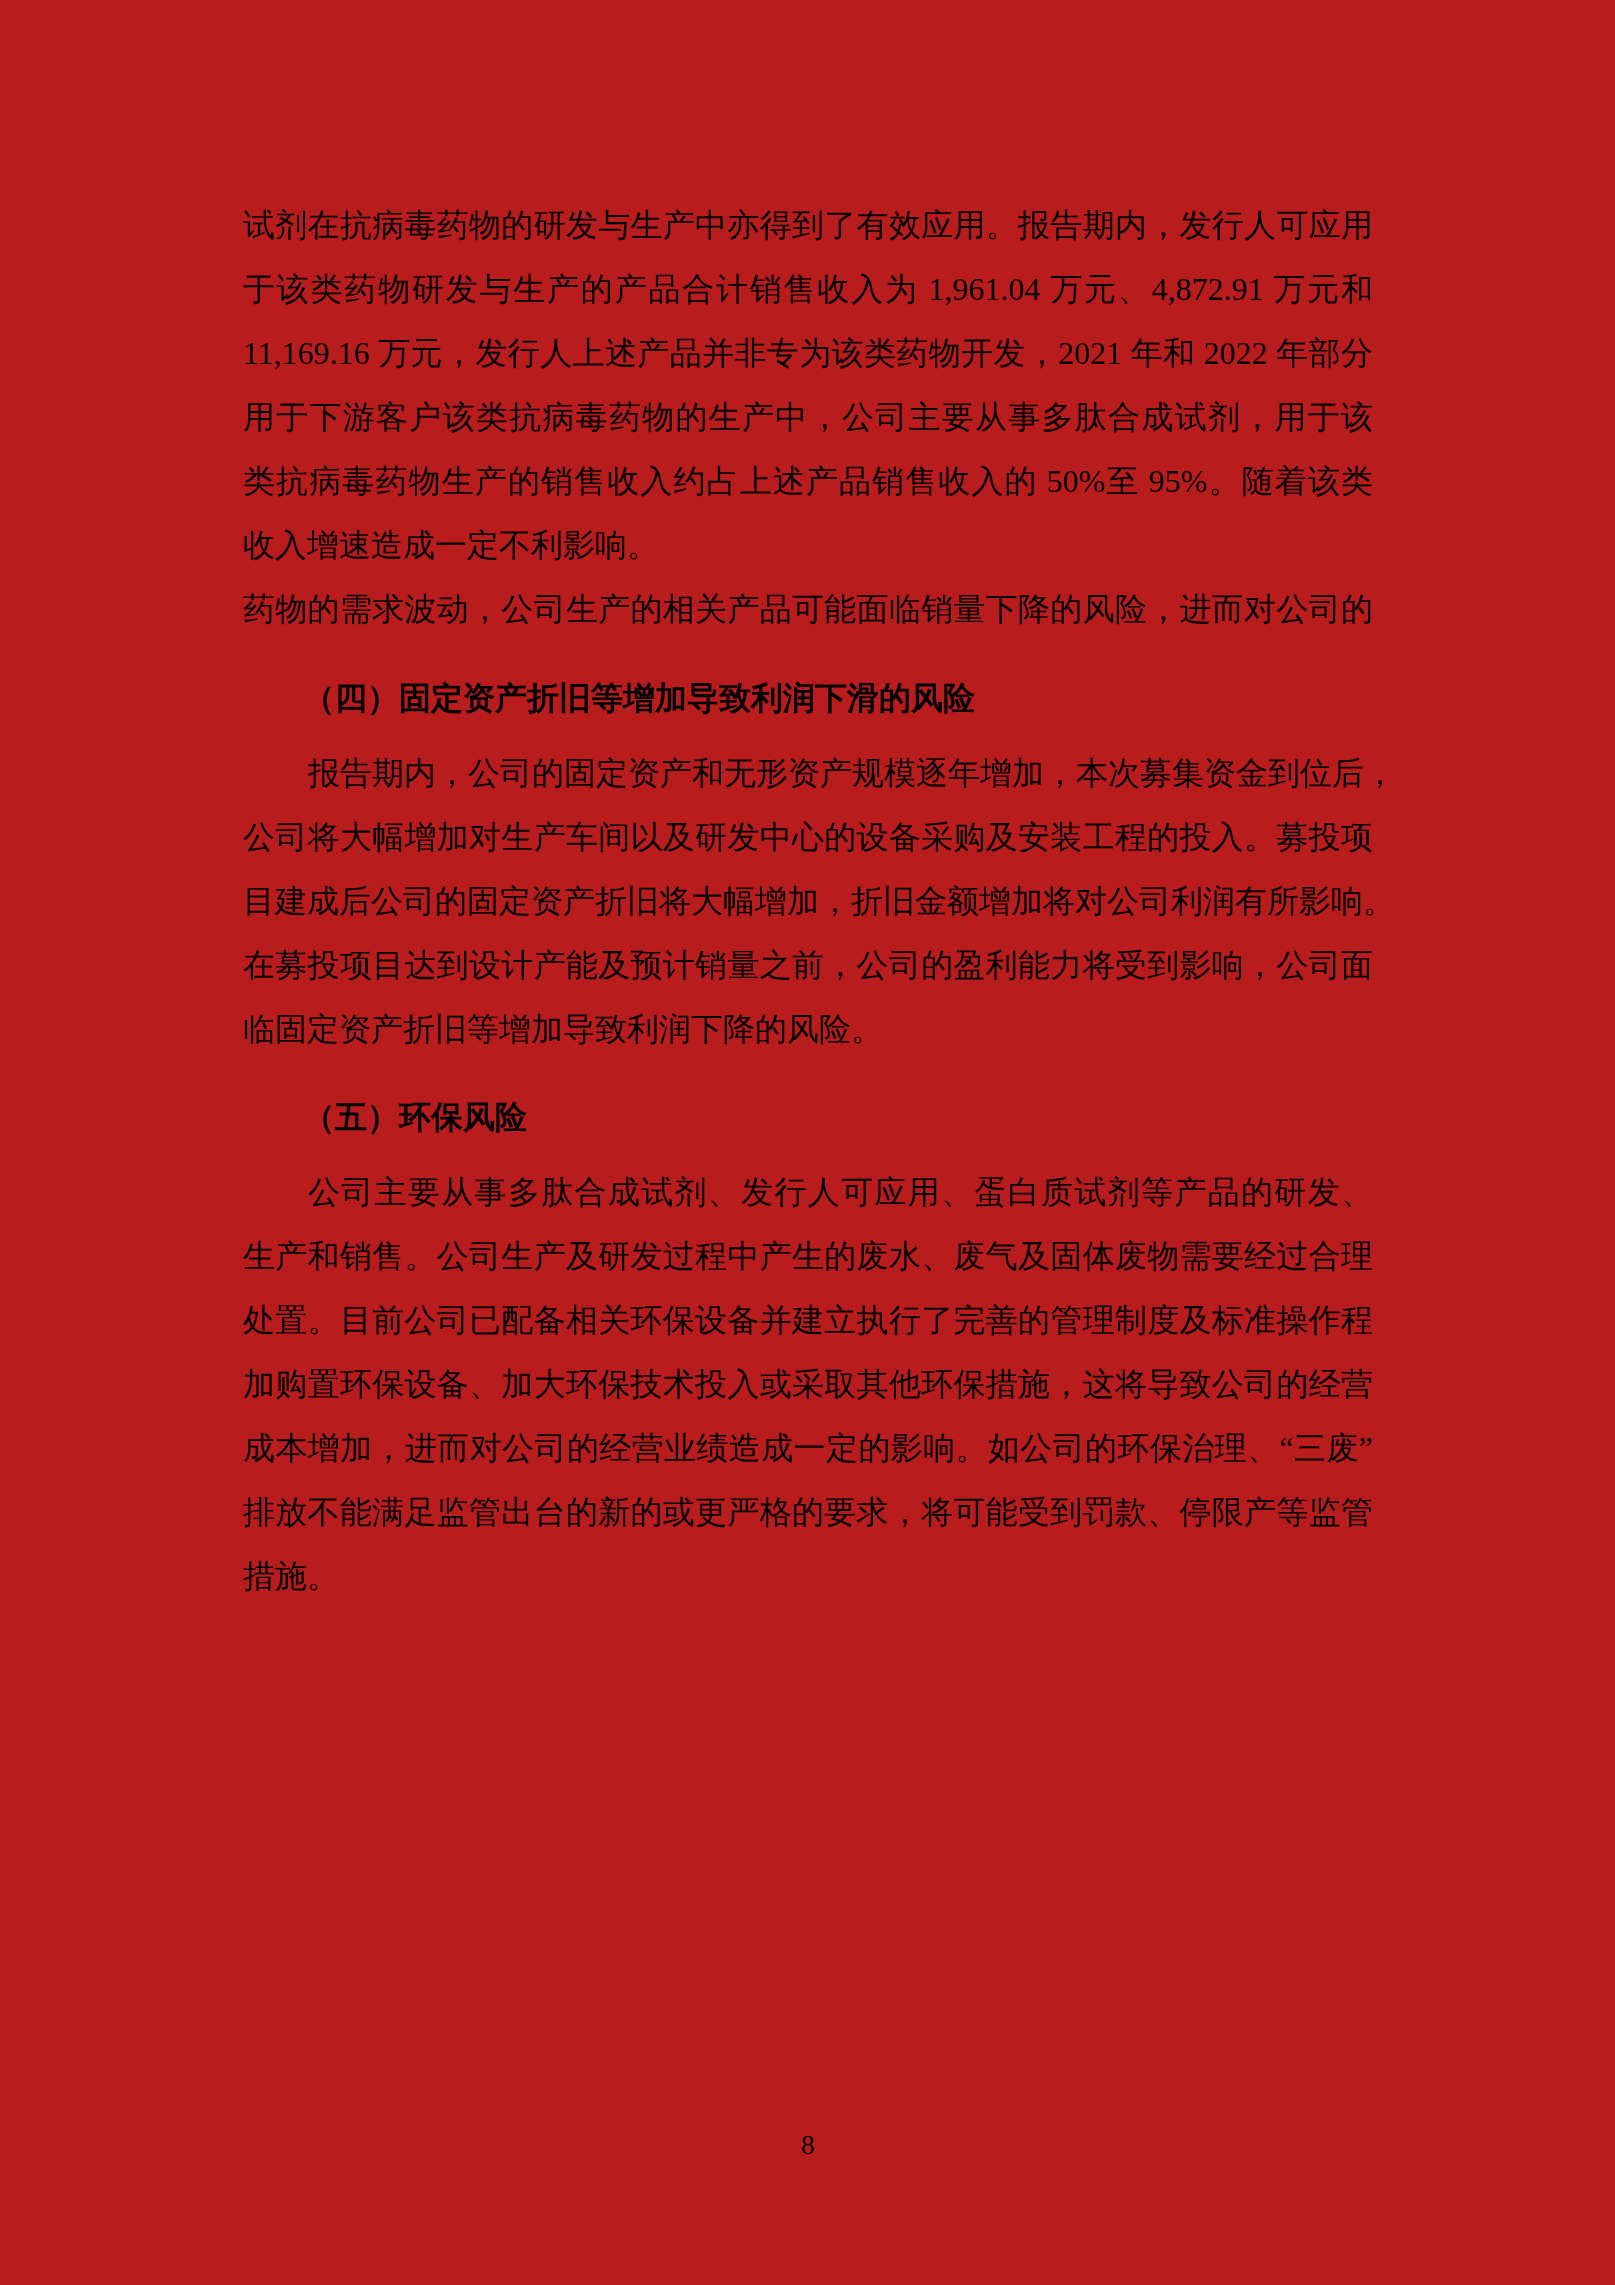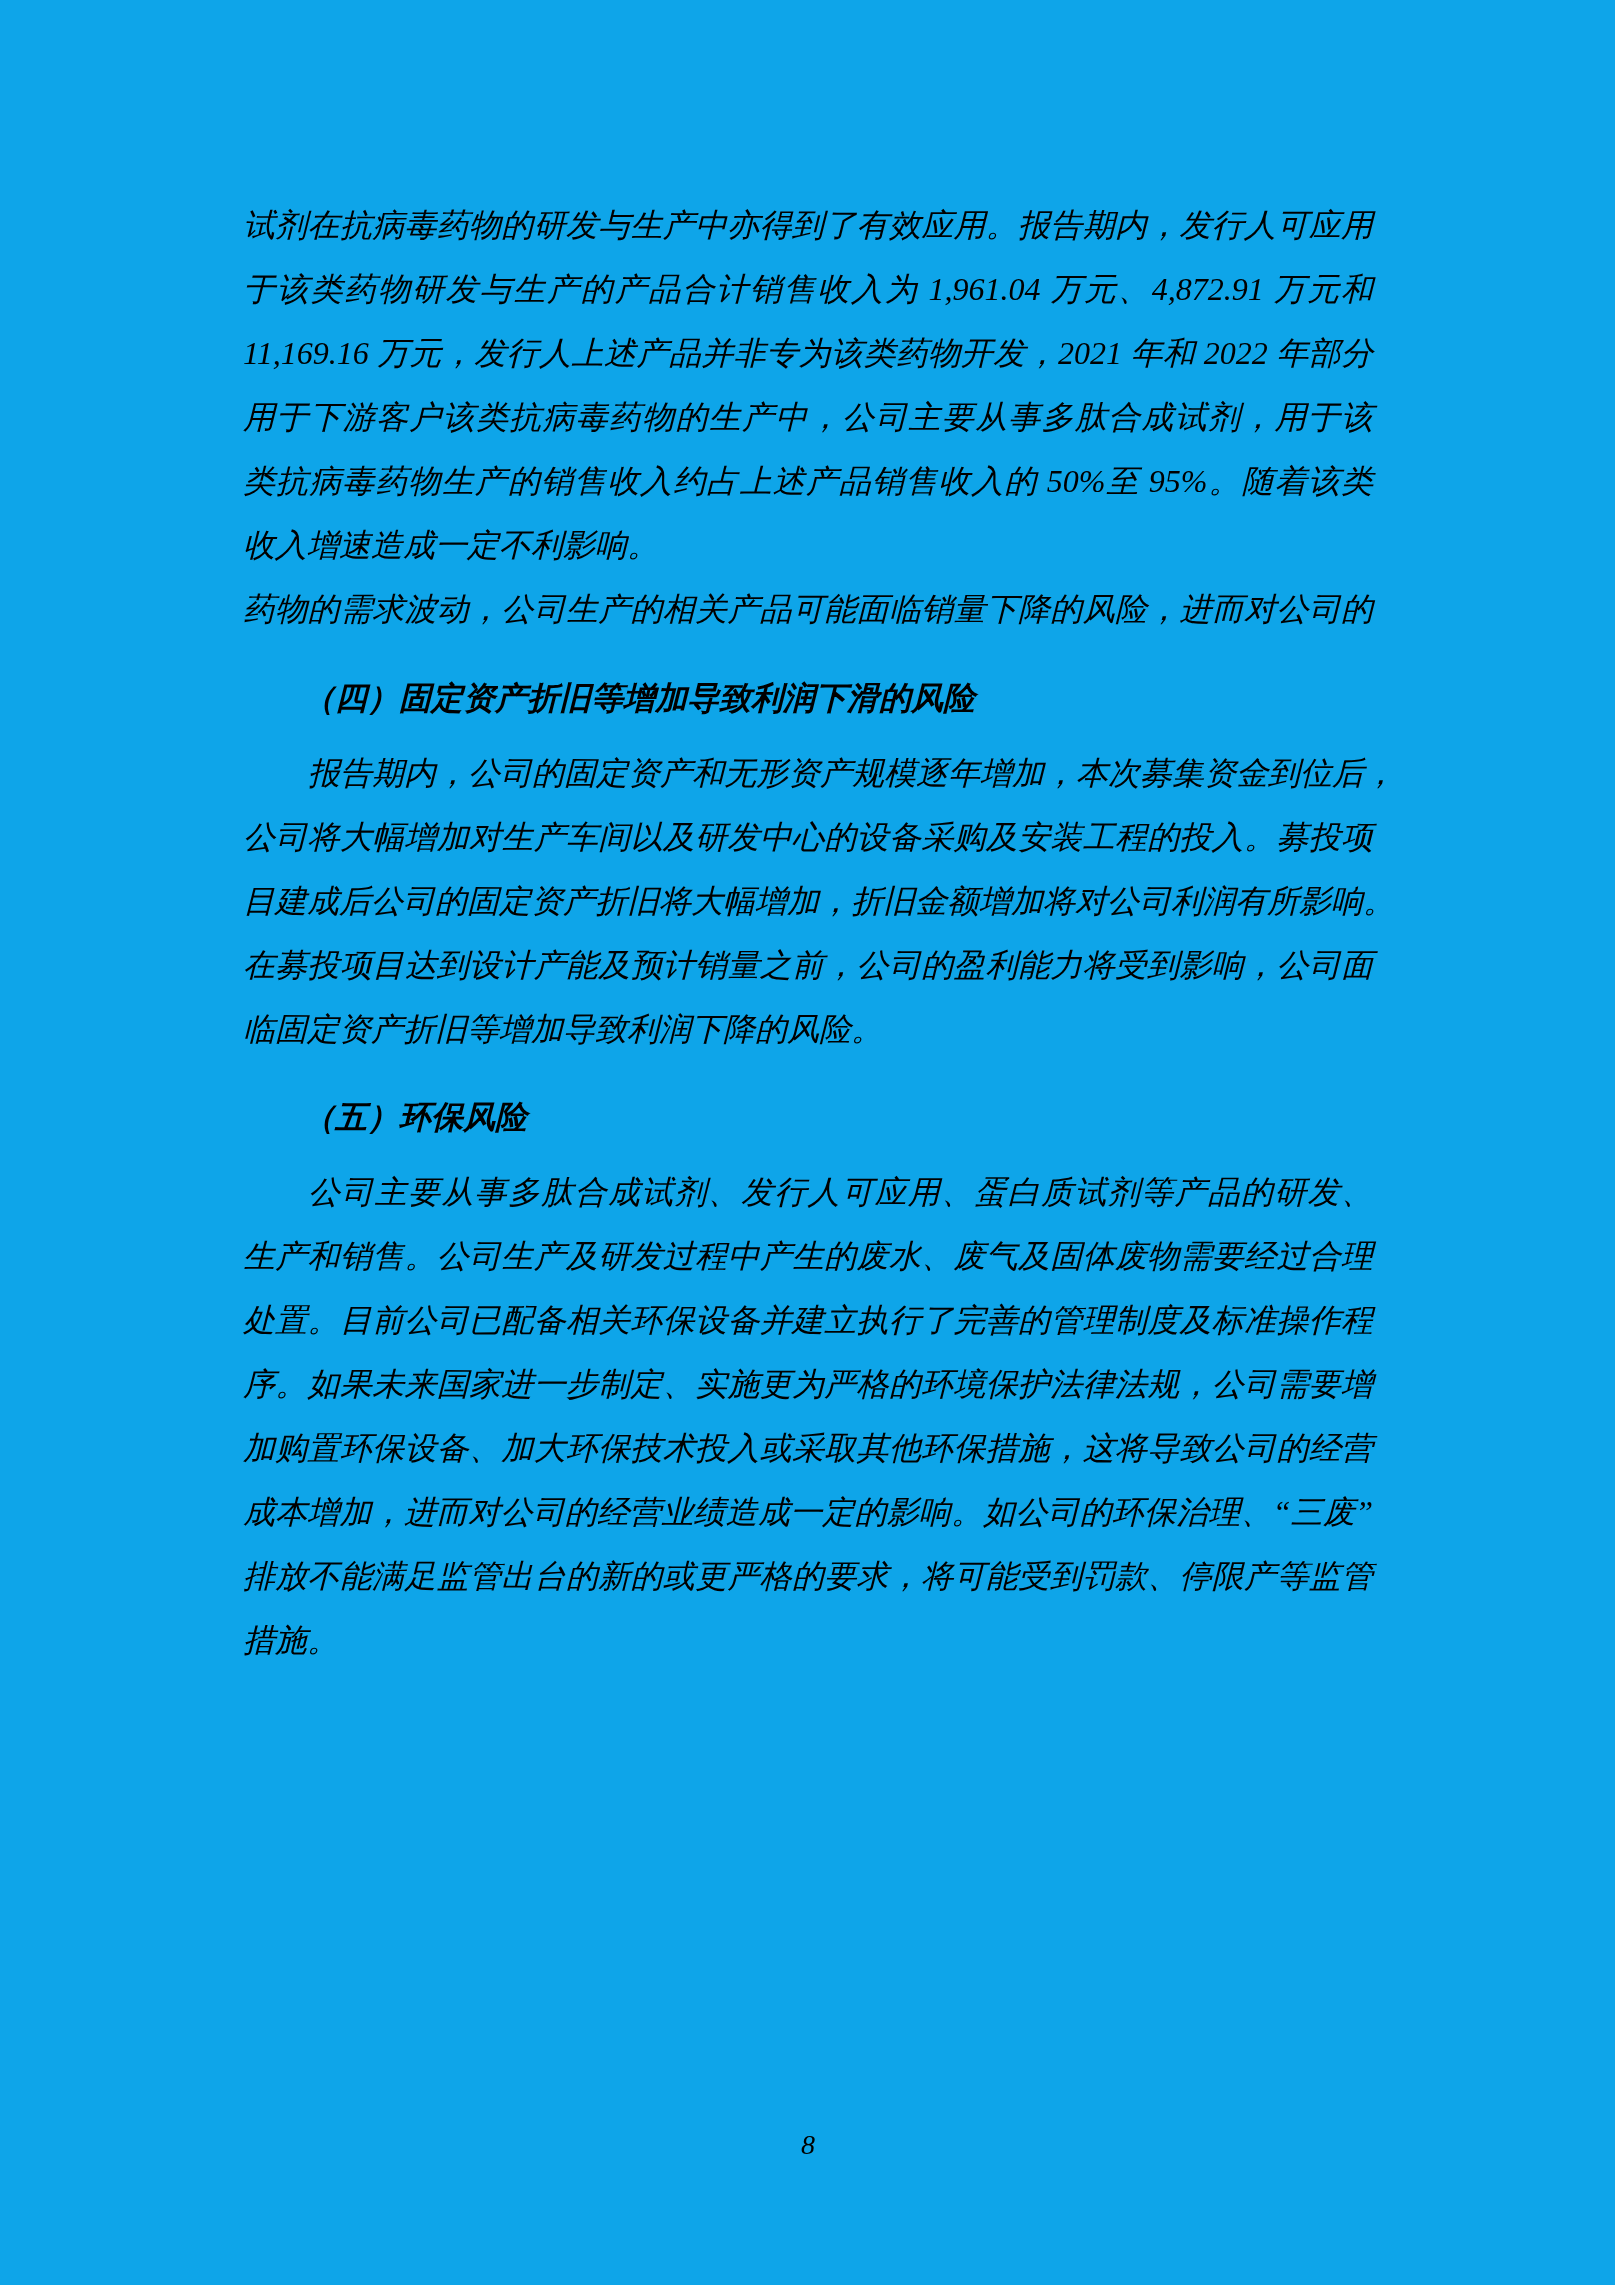--- a/index.html
+++ b/index.html
@@ -4,25 +4,24 @@
 <style>
   html, body {
     margin: 0;
     padding: 0;
     background: #ffffff;
   }
   .page {
     position: relative;
     width: 1616px;
     height: 2286px;
-    background: #0ea5e9;
+    background: #b91c1c;
     color: #000000;
     font-family: "Liberation Serif", "DejaVu Serif", serif;
     overflow: hidden;
-    font-style: italic;
   }
   .content {
     position: absolute;
     left: 243px;
     top: 193px;
     width: 1130px;
   }
   .para {
     margin: 0;
     padding: 0;
@@ -87,21 +86,20 @@
         <div class="line justified">公司将大幅增加对生产车间以及研发中心的设备采购及安装工程的投入。募投项</div>
         <div class="line justified">目建成后公司的固定资产折旧将大幅增加，折旧金额增加将对公司利润有所影响。</div>
         <div class="line justified">在募投项目达到设计产能及预计销量之前，公司的盈利能力将受到影响，公司面</div>
         <div class="line par-end">临固定资产折旧等增加导致利润下降的风险。</div>
       </div>
       <h2 class="heading">（五）环保风险</h2>
       <div class="para">
         <div class="line justified first-indent">公司主要从事多肽合成试剂、发行人可应用、蛋白质试剂等产品的研发、</div>
         <div class="line justified">生产和销售。公司生产及研发过程中产生的废水、废气及固体废物需要经过合理</div>
         <div class="line justified">处置。目前公司已配备相关环保设备并建立执行了完善的管理制度及标准操作程</div>
-        <div class="line justified">序。如果未来国家进一步制定、实施更为严格的环境保护法律法规，公司需要增</div>
         <div class="line justified">加购置环保设备、加大环保技术投入或采取其他环保措施，这将导致公司的经营</div>
         <div class="line justified">成本增加，进而对公司的经营业绩造成一定的影响。如公司的环保治理、“三废”</div>
         <div class="line justified">排放不能满足监管出台的新的或更严格的要求，将可能受到罚款、停限产等监管</div>
         <div class="line par-end">措施。</div>
       </div>
     </main>
   <footer class="page-footer">8</footer>
 </div>
 
 

